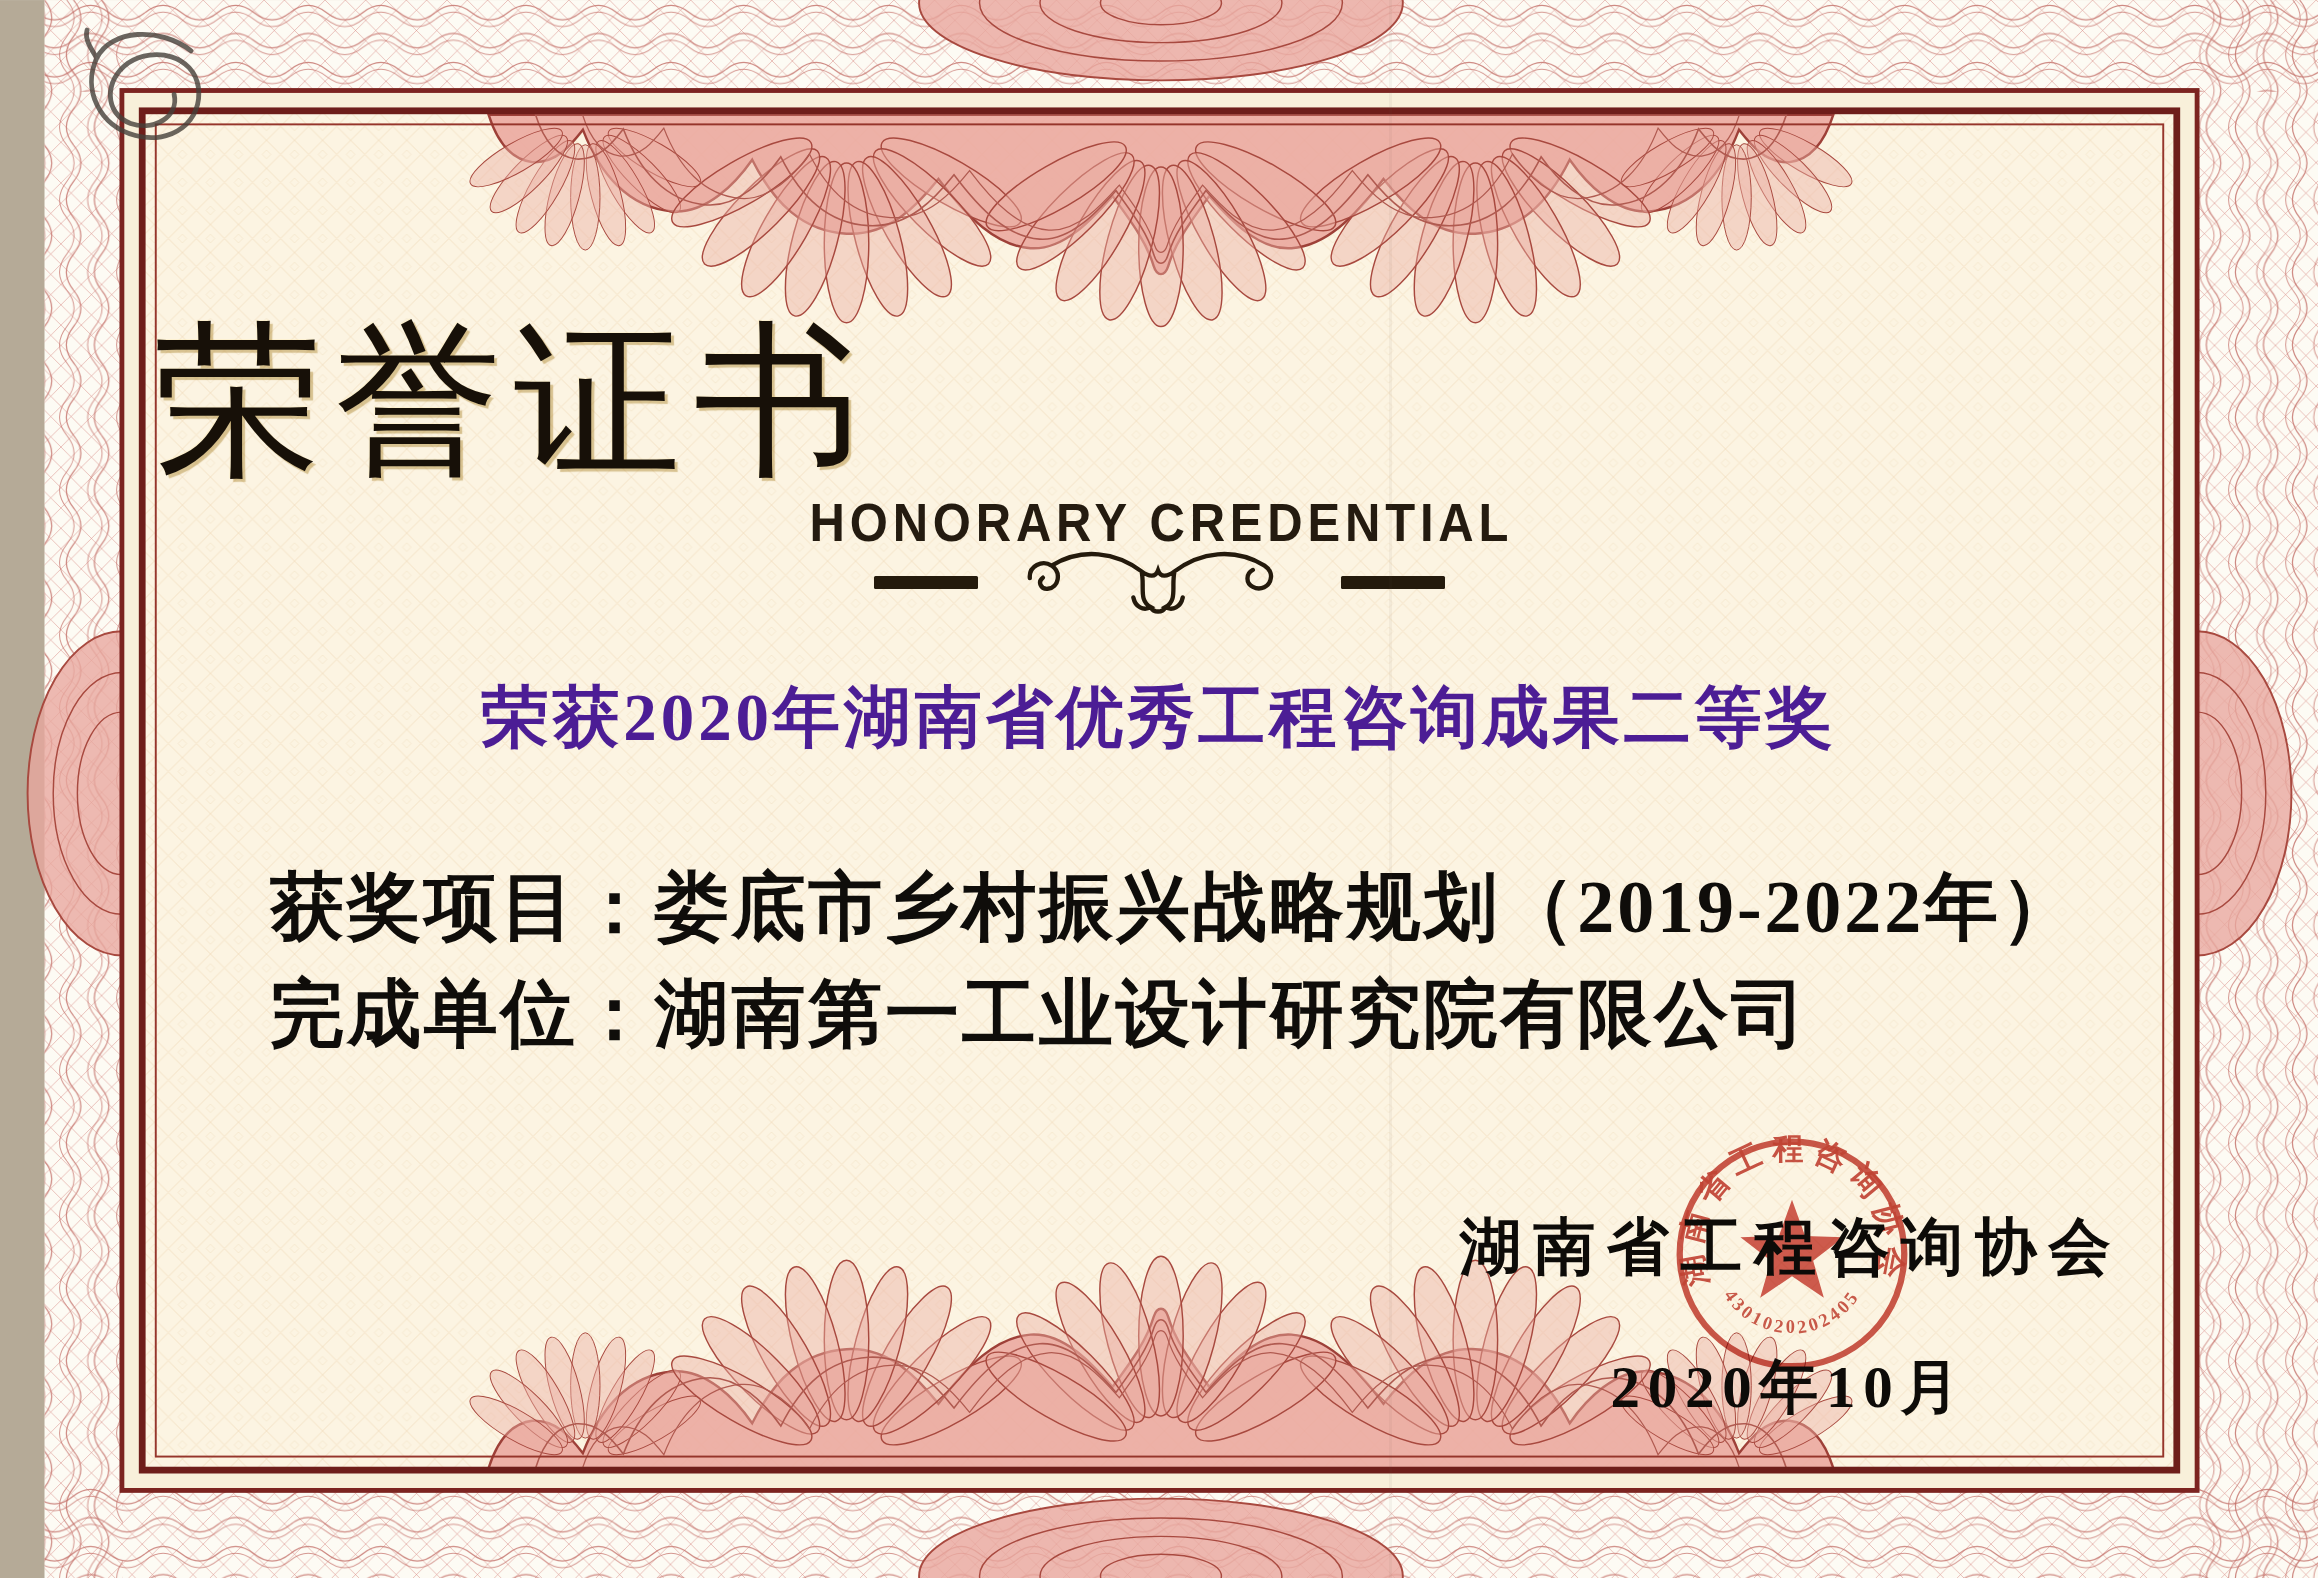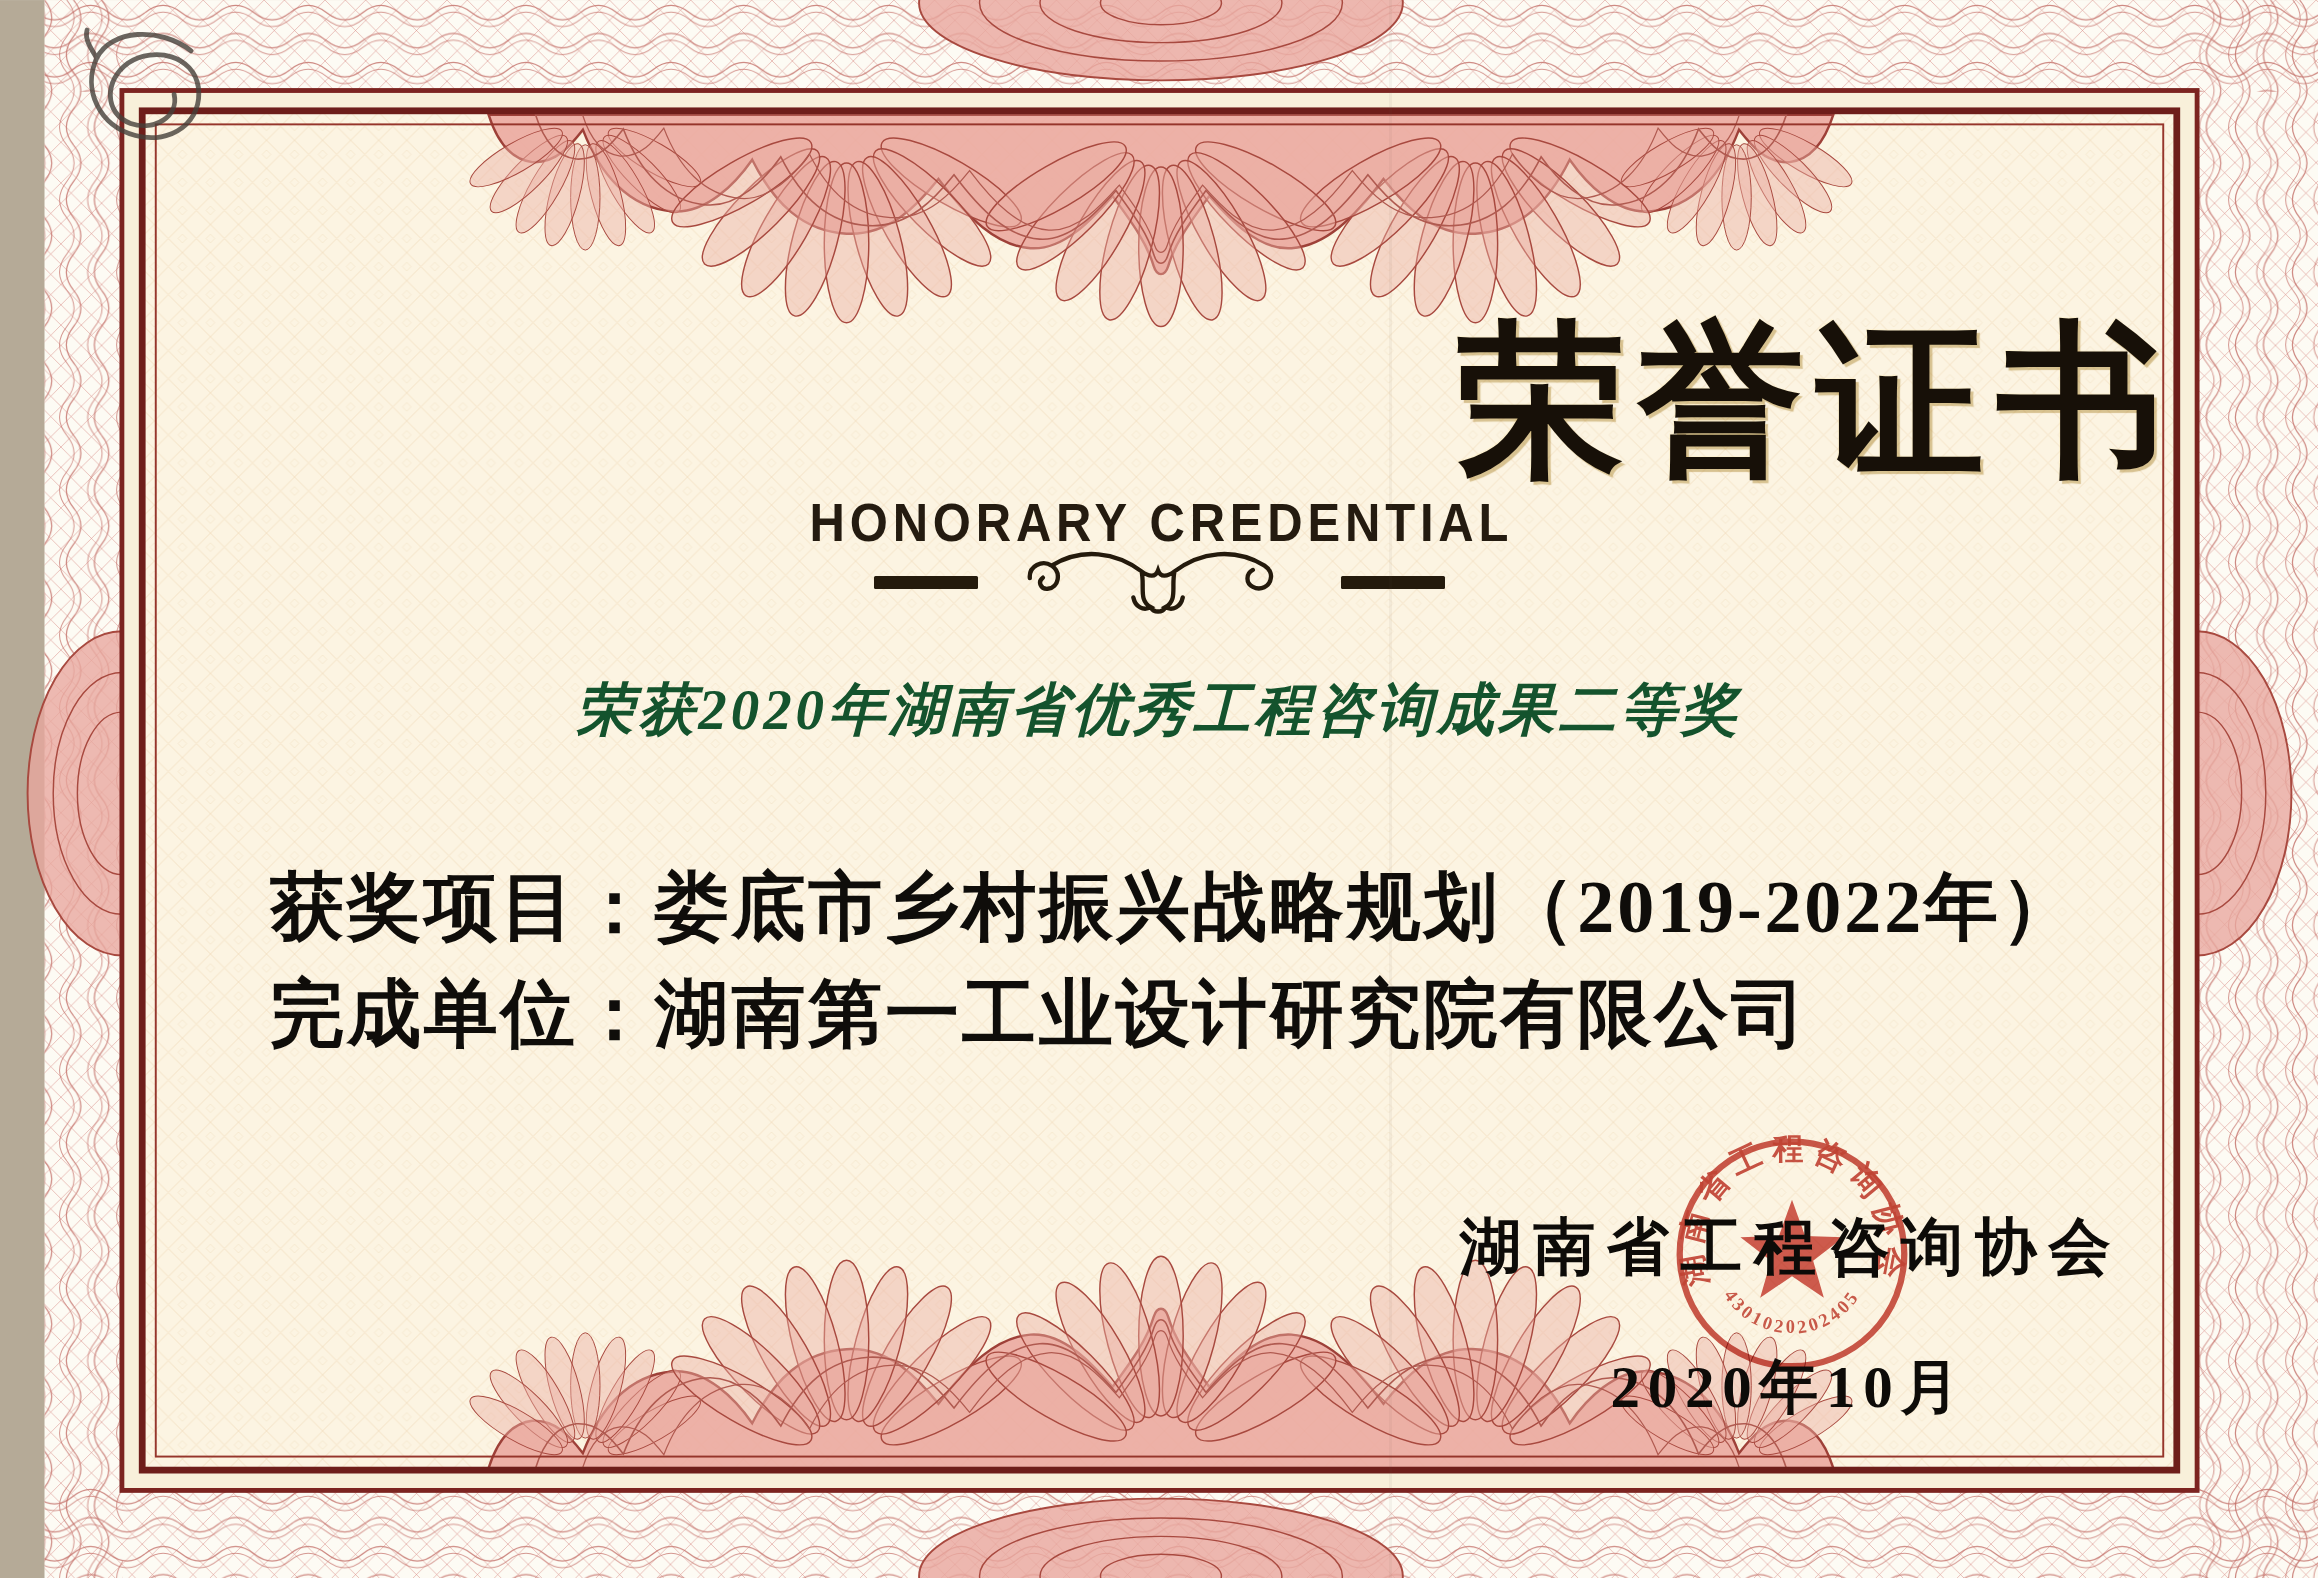--- a/index.html
+++ b/index.html
@@ -1,31 +1,31 @@
 <!DOCTYPE html>
 <html style="font-size:7.7px"><head>
 <meta charset="utf-8">
 <style>
   html,body{margin:0;padding:0;background:#b9ae9c;}
   .page{position:relative;width:2319px;height:1579px;overflow:hidden;background:#b9ae9c;
         font-family:"Liberation Serif","DejaVu Serif",serif;}
   svg.decor{position:absolute;left:0;top:0;width:2319px;height:1579px;z-index:1;}
   .txt{position:absolute;z-index:3;white-space:nowrap;}
-  .title{left:142px;top:290px;width:2034px;text-align:right;font-size:167px;font-weight:bold;
+  .title{left:142px;top:290px;width:2034px;text-align:left;font-size:167px;font-weight:normal;
          letter-spacing:12.6px;text-indent:12.6px;color:#171008;
          text-shadow:2.9px 3.4px 1px rgba(165,125,30,.42), -1px -1px 0.5px rgba(255,235,170,.3);}
   .subtitle{left:142px;top:494px;width:2034px;text-align:center;
             font-family:"Liberation Sans","DejaVu Sans",sans-serif;font-size:49px;font-weight:bold;
             letter-spacing:4.8px;text-indent:4.8px;color:#241b10;transform:scaleY(1.1);}
   .flourish{position:absolute;left:142px;top:546px;width:2034px;height:73px;z-index:3;
             display:flex;align-items:center;justify-content:center;gap:46px;}
   .flourish .dash{width:104px;height:12.6px;background:#241a0c;border-radius:1.5px;}
   .flourish svg{width:271px;height:73px;display:block;}
-  .award{left:142px;top:672px;width:2034px;text-align:center;font-size:57px;font-weight:bold;
-         letter-spacing:3.9px;color:#14532d;font-style:italic;}
+  .award{left:142px;top:672px;width:2034px;text-align:center;font-size:67px;font-weight:bold;
+         letter-spacing:3.9px;color:#4c1d95;}
   .info-line{left:270px;font-size:74px;font-weight:bold;color:#0f0d0a;letter-spacing:2.9px;}
   .project{top:858px;text-align:center;}
   .unit{top:965px;}
   .issuer{left:1427px;top:1205px;width:716px;text-align:center;font-size:62px;font-weight:bold;
           letter-spacing:11.6px;text-indent:11.6px;color:#0d0b08;}
   .date{left:1427px;top:1348px;width:716px;text-align:center;font-size:59px;font-weight:bold;
         letter-spacing:7.7px;text-indent:7.7px;color:#0d0b08;}
   svg.seal{position:absolute;left:1671px;top:1132px;width:242px;height:242px;z-index:2;
            mix-blend-mode:multiply;opacity:.93;}
   .seal-ring-text{font-size:64px;letter-spacing:17px;font-weight:bold;fill:#c0392c;opacity:.92;

